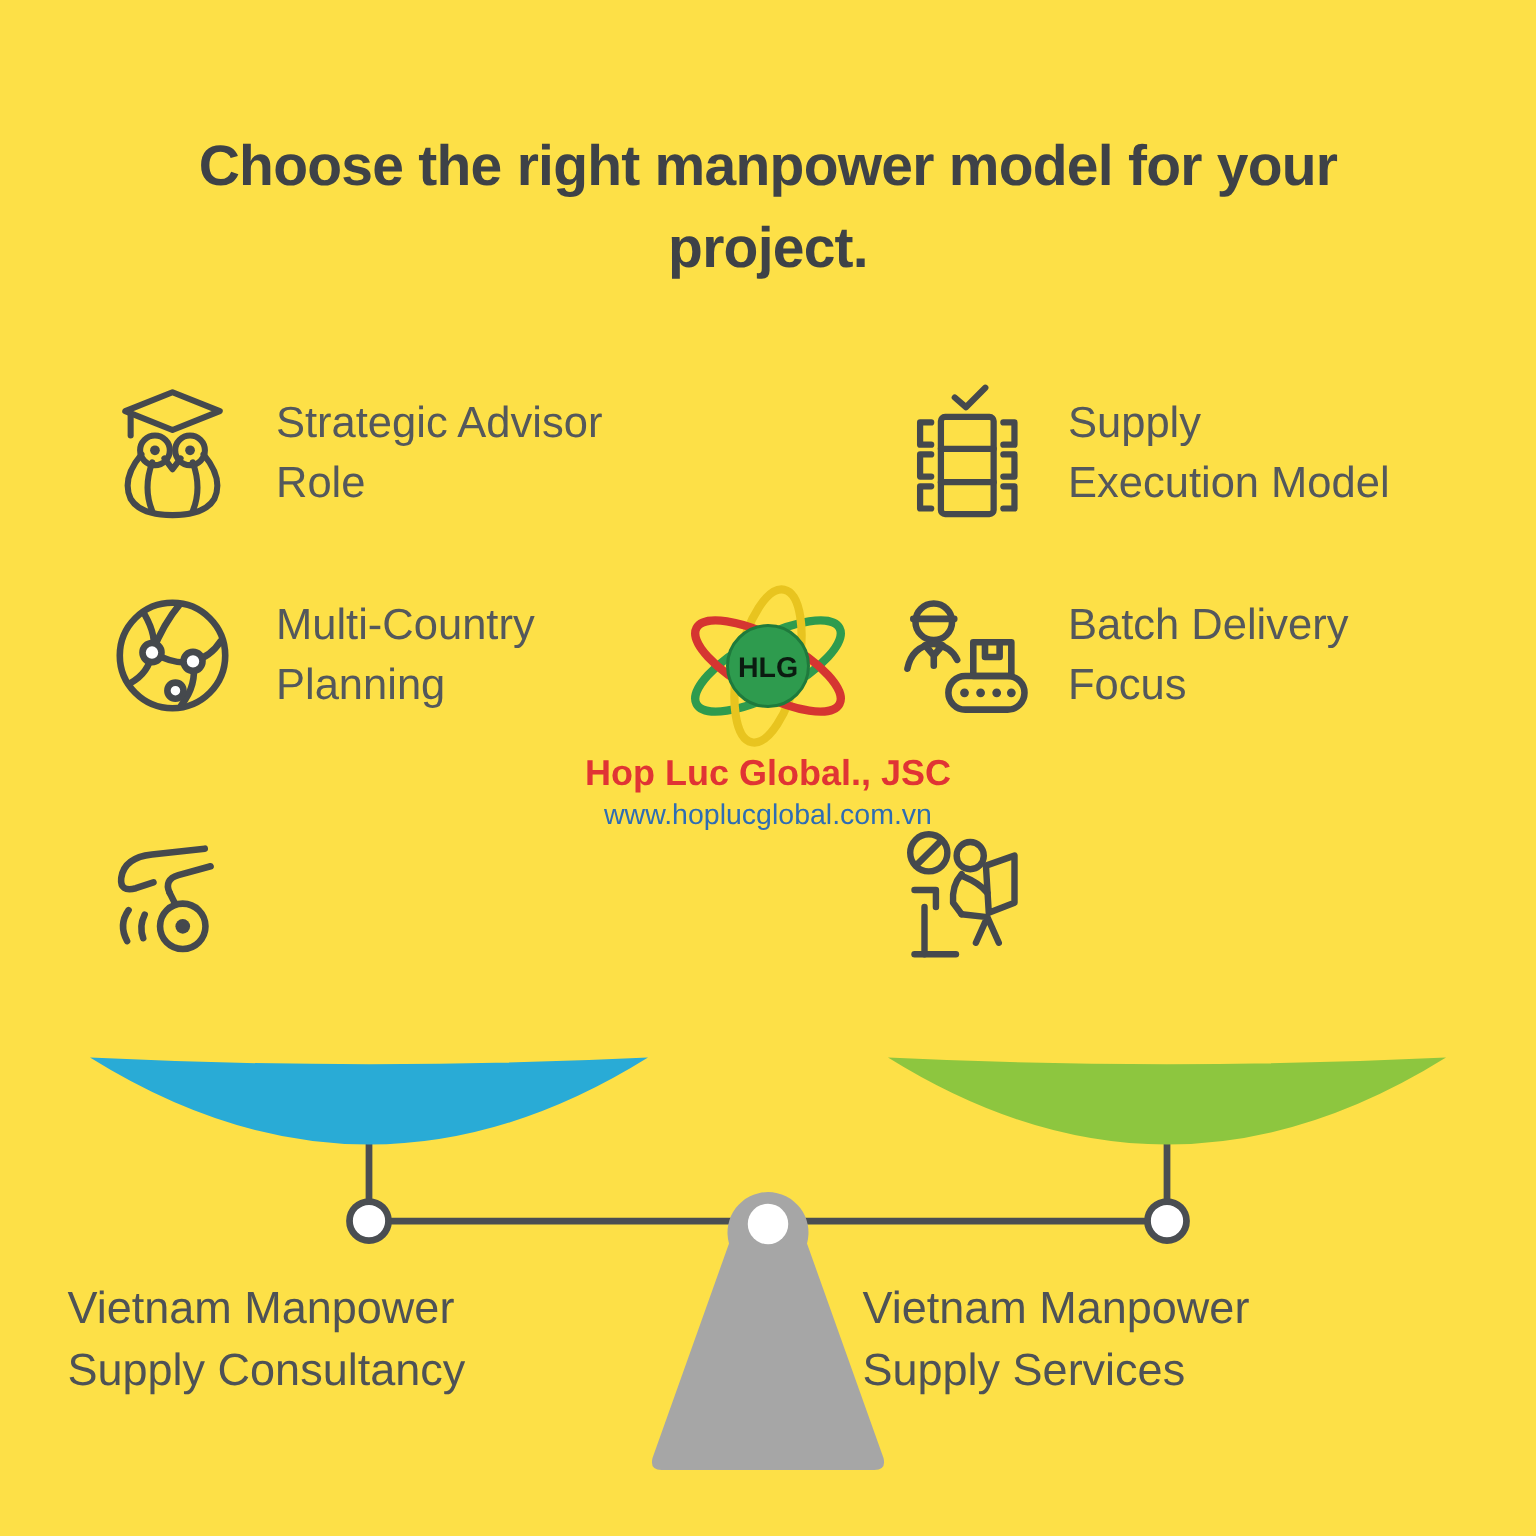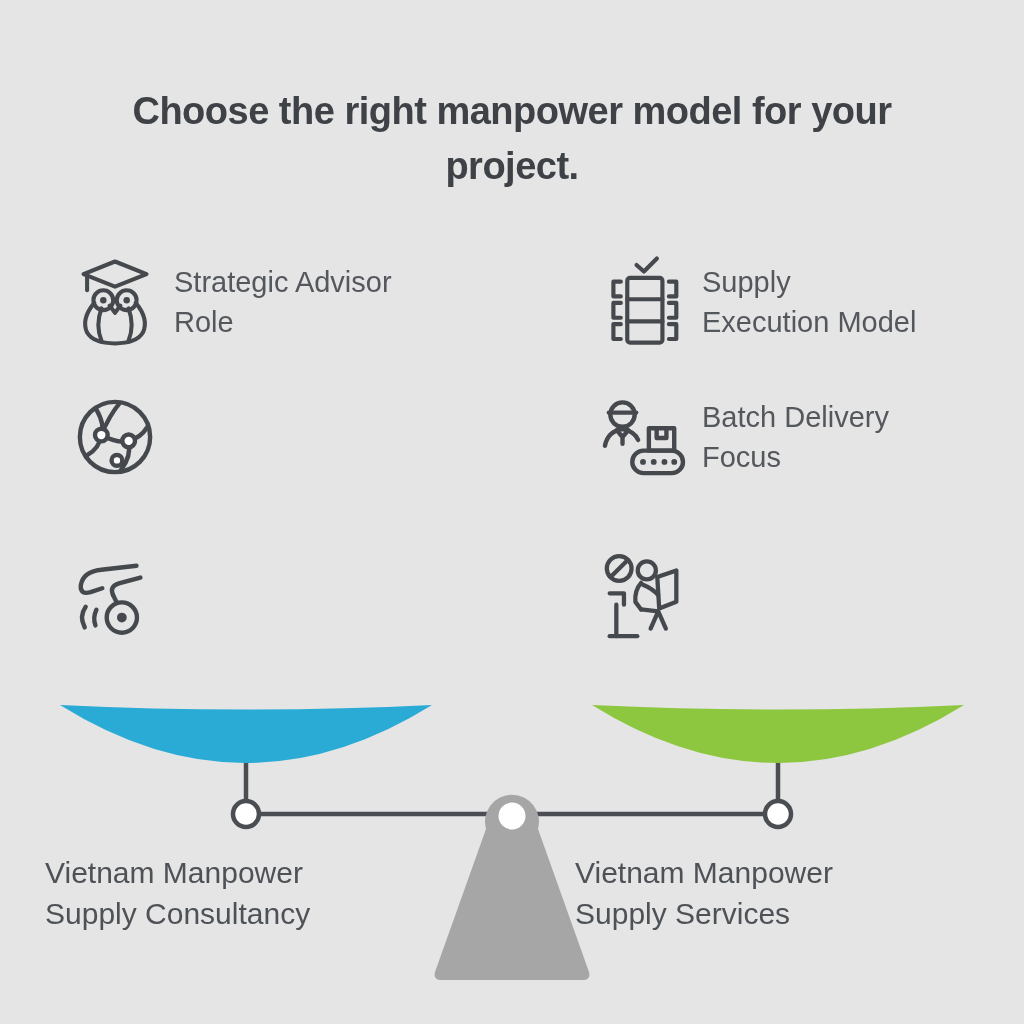--- a/index.html
+++ b/index.html
@@ -1,28 +1,28 @@
 <!DOCTYPE html>
 <html><head>
 <meta charset="utf-8">
 <style>
   html,body{margin:0;padding:0;background:#fff;}
-  .canvas{position:relative;width:1024px;height:1024px;background:#e5e5e5;overflow:hidden;
+  .canvas{position:relative;width:1024px;height:1024px;background:#fde047;overflow:hidden;
           font-family:"Liberation Sans",sans-serif;}
   .title{position:absolute;top:84px;left:0;right:0;margin:0;text-align:center;
          font-size:38px;line-height:1.45;font-weight:bold;color:#3E4247;
          white-space:pre-line;letter-spacing:-0.5px;}
   .feature{position:absolute;display:flex;align-items:center;width:440px;}
   .feature.left{left:66px;}
   .feature.right{left:594px;}
   .r1{top:250px;height:104px;}
   .r2{top:390px;height:94px;}
   .r3{top:534px;height:130px;}
   .icon-box{width:98px;flex-shrink:0;display:flex;justify-content:center;align-items:center;}
-  .flabel{font-size:29px;line-height:1.38;color:#54585C;white-space:pre-line;margin-left:10px;}
+  .flabel{font-size:29px;line-height:1.38;color:#54585C;white-space:pre-line;margin-left:20px;}
   .ico{stroke:#45494D;fill:none;stroke-width:4.5;stroke-linecap:round;stroke-linejoin:round;}
   .ico .fl{fill:#45494D;stroke:none;}
   .logo{position:absolute;left:352px;top:388px;width:320px;text-align:center;}
   .logo svg{display:block;margin:0 auto;}
   .company{font-size:24px;font-weight:bold;color:#E03434;margin-top:2px;}
   .website{font-size:19px;color:#2E6DB4;margin-top:3px;}
   .scale{position:absolute;left:0;top:695px;width:1024px;height:300px;}
   .panlabel{position:absolute;top:853px;width:400px;text-align:left;font-size:30px;
             line-height:1.35;color:#4E5256;white-space:pre-line;}
   .leftlab{left:45px;}
@@ -63,20 +63,22 @@
         <path d="M28 40 Q26 54 13 61"></path>
         <path d="M28 40 Q45 49 56 46"></path>
         <path d="M56 46 Q68 43 75 32"></path>
         <path d="M56 46 Q59 62 48 76"></path>
         <path d="M47 7 Q36 20 28 40"></path>
         <circle cx="28" cy="40" r="6.5" fill="#fff"></circle>
         <circle cx="56" cy="46" r="6.5" fill="#fff"></circle>
         <circle cx="44" cy="66" r="5.5" fill="#fff"></circle>
       </svg>
     </span>
+    <span class="flabel">Multi-Country
+Planning</span>
   </div>
 
   <div class="feature left r3">
     <span class="icon-box">
       <svg class="ico" width="86" height="84" viewBox="0 0 88 86">
         <path d="M66 9 L30 13 Q11 15 9 29 Q8 39 19 36 L31 32"></path>
         <path d="M70 21 L48 27 Q38 30 42 39"></path>
         <path d="M42 39 L46 47"></path>
         <circle cx="51" cy="62" r="15.5"></circle>
         <circle class="fl" cx="51" cy="62" r="5"></circle>
@@ -135,20 +137,31 @@
         <path d="M40 32 Q33 40 34 52 L40 60"></path>
         <path d="M42 34 Q52 38 58 45"></path>
         <path d="M40 60 L58 62 L50 80 M58 62 L66 80"></path>
         <path d="M7 43 H22 V55"></path>
         <path d="M14 55 V88"></path>
         <path d="M7 88 H36"></path>
       </svg>
     </span>
   </div>
 
+  <div class="logo">
+    <svg width="170" height="112" viewBox="0 0 170 112">
+      <ellipse cx="85" cy="56" rx="54" ry="19" fill="none" stroke-width="5.5" transform="rotate(-28 85 56)" stroke="#2E9B4E"></ellipse>
+      <ellipse cx="85" cy="56" rx="20" ry="52" fill="none" stroke-width="5.5" transform="rotate(12 85 56)" stroke="#E8C41F"></ellipse>
+      <ellipse cx="85" cy="56" rx="54" ry="19" fill="none" stroke-width="5.5" transform="rotate(28 85 56)" stroke="#D53531"></ellipse>
+      <circle cx="85" cy="56" r="27" stroke="#1F7A3C" stroke-width="2" fill="#2E9B4E"></circle>
+      <text x="85" y="63" text-anchor="middle" font-size="19" font-weight="bold" fill="#0B1B10" font-family="Liberation Sans, sans-serif">HLG</text>
+    </svg>
+    <div class="company">Hop Luc Global., JSC</div>
+    <div class="website">www.hoplucglobal.com.vn</div>
+  </div>
 
   <svg class="scale" viewBox="0 0 1024 300">
     <line x1="246" y1="60" x2="246" y2="108" stroke="#4A4E52" stroke-width="4.5"></line>
     <line x1="778" y1="60" x2="778" y2="108" stroke="#4A4E52" stroke-width="4.5"></line>
     <line x1="246" y1="119" x2="778" y2="119" stroke="#4A4E52" stroke-width="4.5"></line>
     <path d="M60 10 Q246 19 432 10 Q246 126 60 10 Z" fill="#29ABD6"></path>
     <path d="M592 10 Q778 19 964 10 Q778 126 592 10 Z" fill="#8DC63F"></path>
     <path d="M486 134 A27 27 0 1 1 538 134 L589 277 Q591 285 583 285 L441 285 Q433 285 435 277 Z" fill="#A6A6A6"></path>
     <circle cx="512" cy="121" r="13.5" fill="#fff"></circle>
     <circle cx="246" cy="119" r="13" fill="#fff" stroke="#4A4E52" stroke-width="4.5"></circle>

